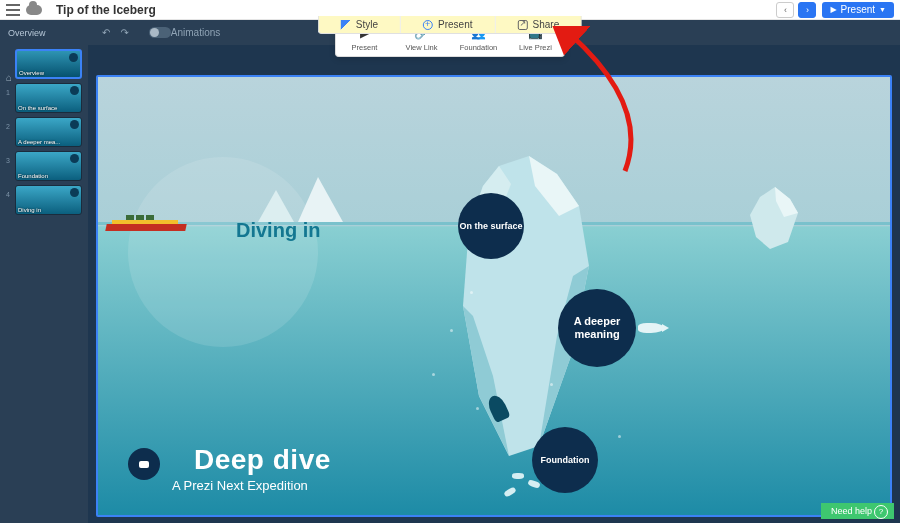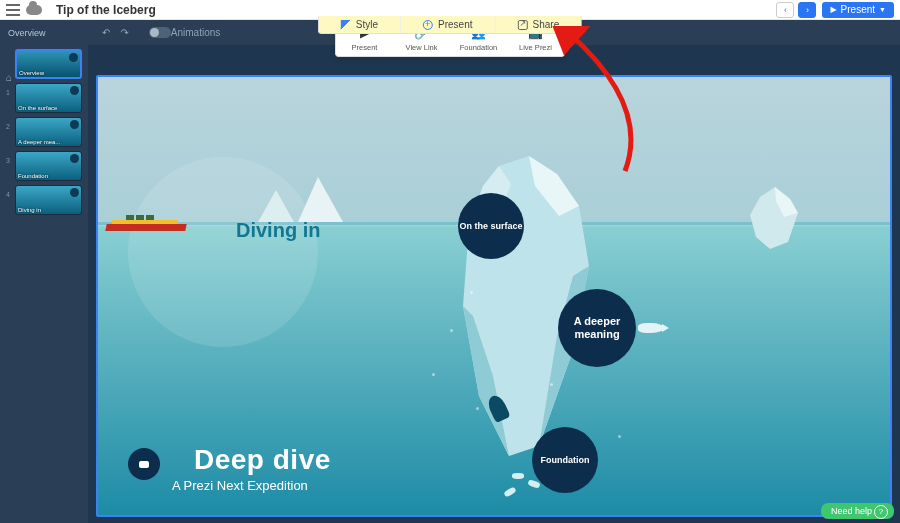--- a/index.html
+++ b/index.html
@@ -110,21 +110,21 @@
   .squid{position:absolute; left:392px; top:318px; width:16px; height:26px; background:#0a4a62; border-radius:50% 50% 20% 20%; transform:rotate(-25deg);}
   .smallfish{position:absolute; width:12px; height:6px; background:#d5eef2; border-radius:40%;}
   .sf1{left:414px; top:396px;} .sf2{left:430px; top:404px; transform:rotate(20deg);} .sf3{left:406px; top:412px; transform:rotate(-30deg);}
   .dot{position:absolute; width:3px; height:3px; background:rgba(255,255,255,.5); border-radius:50%;}
   .d1{left:372px; top:214px;} .d2{left:352px; top:252px;} .d3{left:334px; top:296px;} .d4{left:378px; top:330px;} .d5{left:520px; top:358px;} .d6{left:452px; top:306px;}
 
   
   .arrow{position:absolute; top:26px; left:540px; width:110px; height:150px; z-index:60; pointer-events:none;}
 
   
-  .help{position:absolute; right:6px; bottom:4px; background:#3ec76f; color:#fff; font-size:9px; padding:3px 22px 3px 10px; border-radius:7px; cursor:pointer;}
+  .help{position:absolute; right:6px; bottom:4px; background:#3ec76f; color:#fff; font-size:9px; padding:3px 22px 3px 10px; border-radius:0; cursor:pointer;}
   .help::after{content:"?"; position:absolute; right:6px; top:2px; width:12px; height:12px; border:1px solid #fff; border-radius:50%; font-size:8px; text-align:center; line-height:11px;}
 
   .home-icon{position:absolute; left:6px; top:52px; color:#9fb2c2; font-size:10px;}
 </style>
 </head>
 <body>
 
 <div class="topbar">
   <div class="hamburger">
       <span></span>

